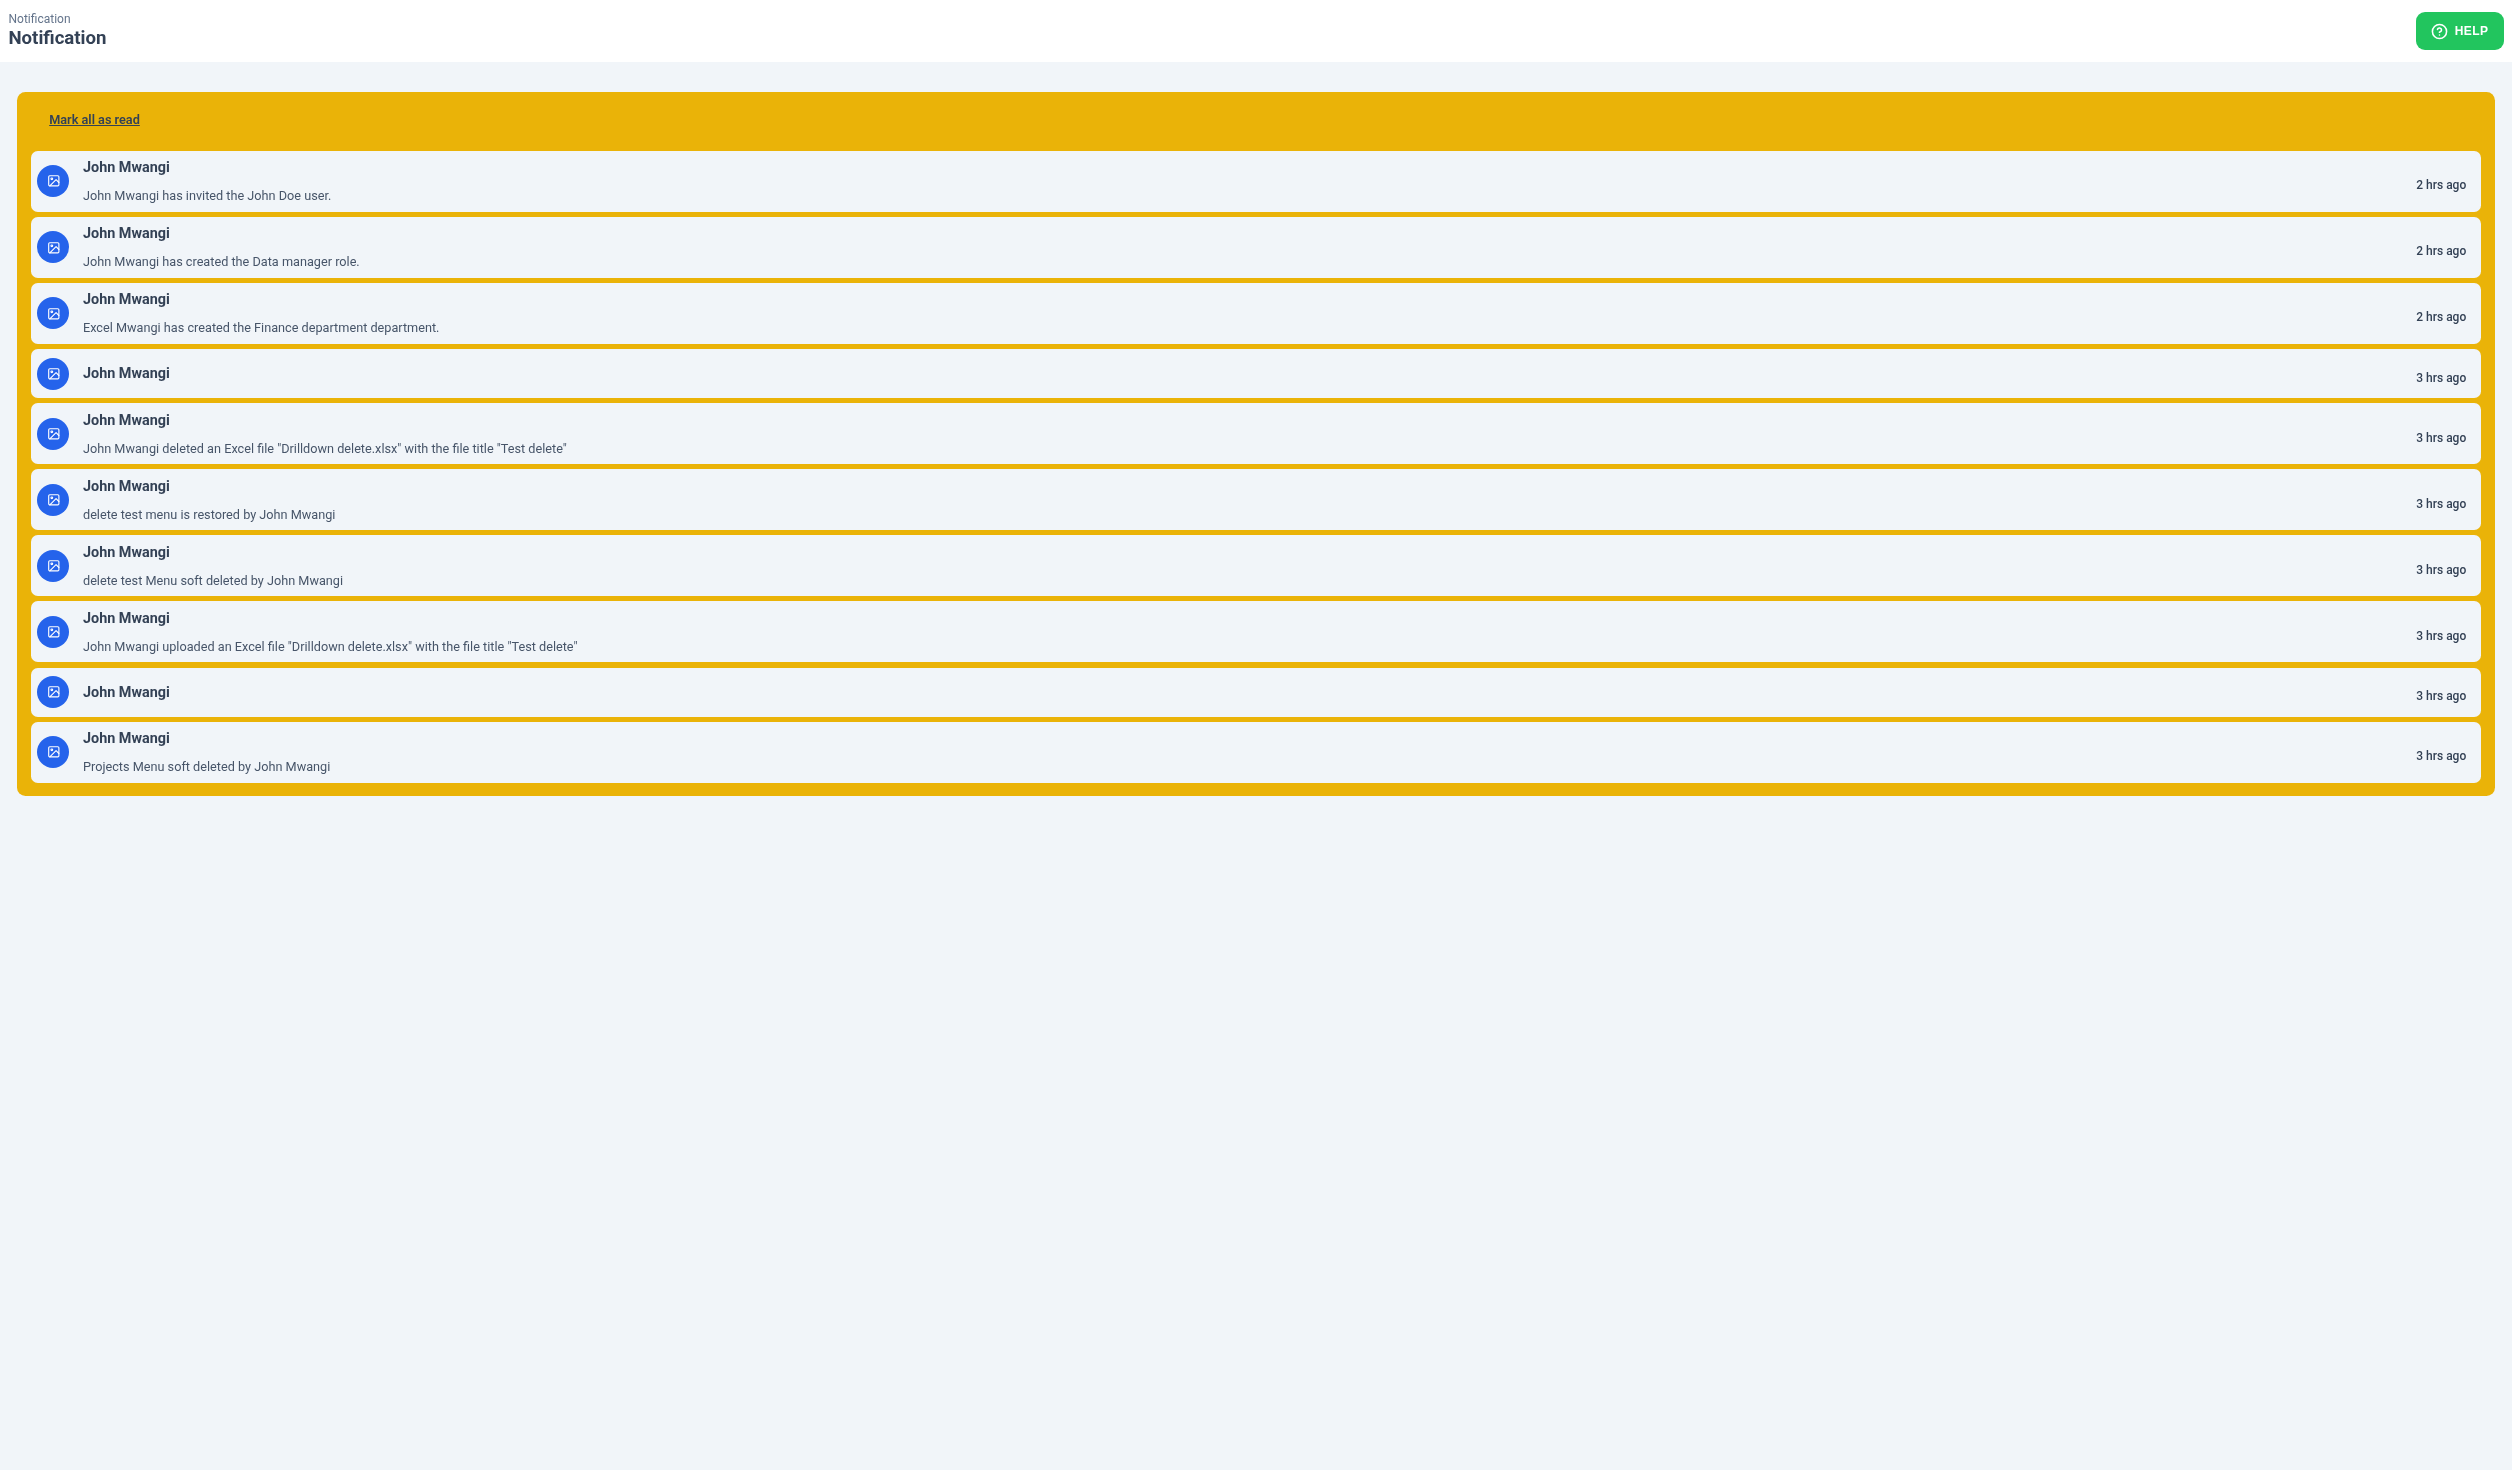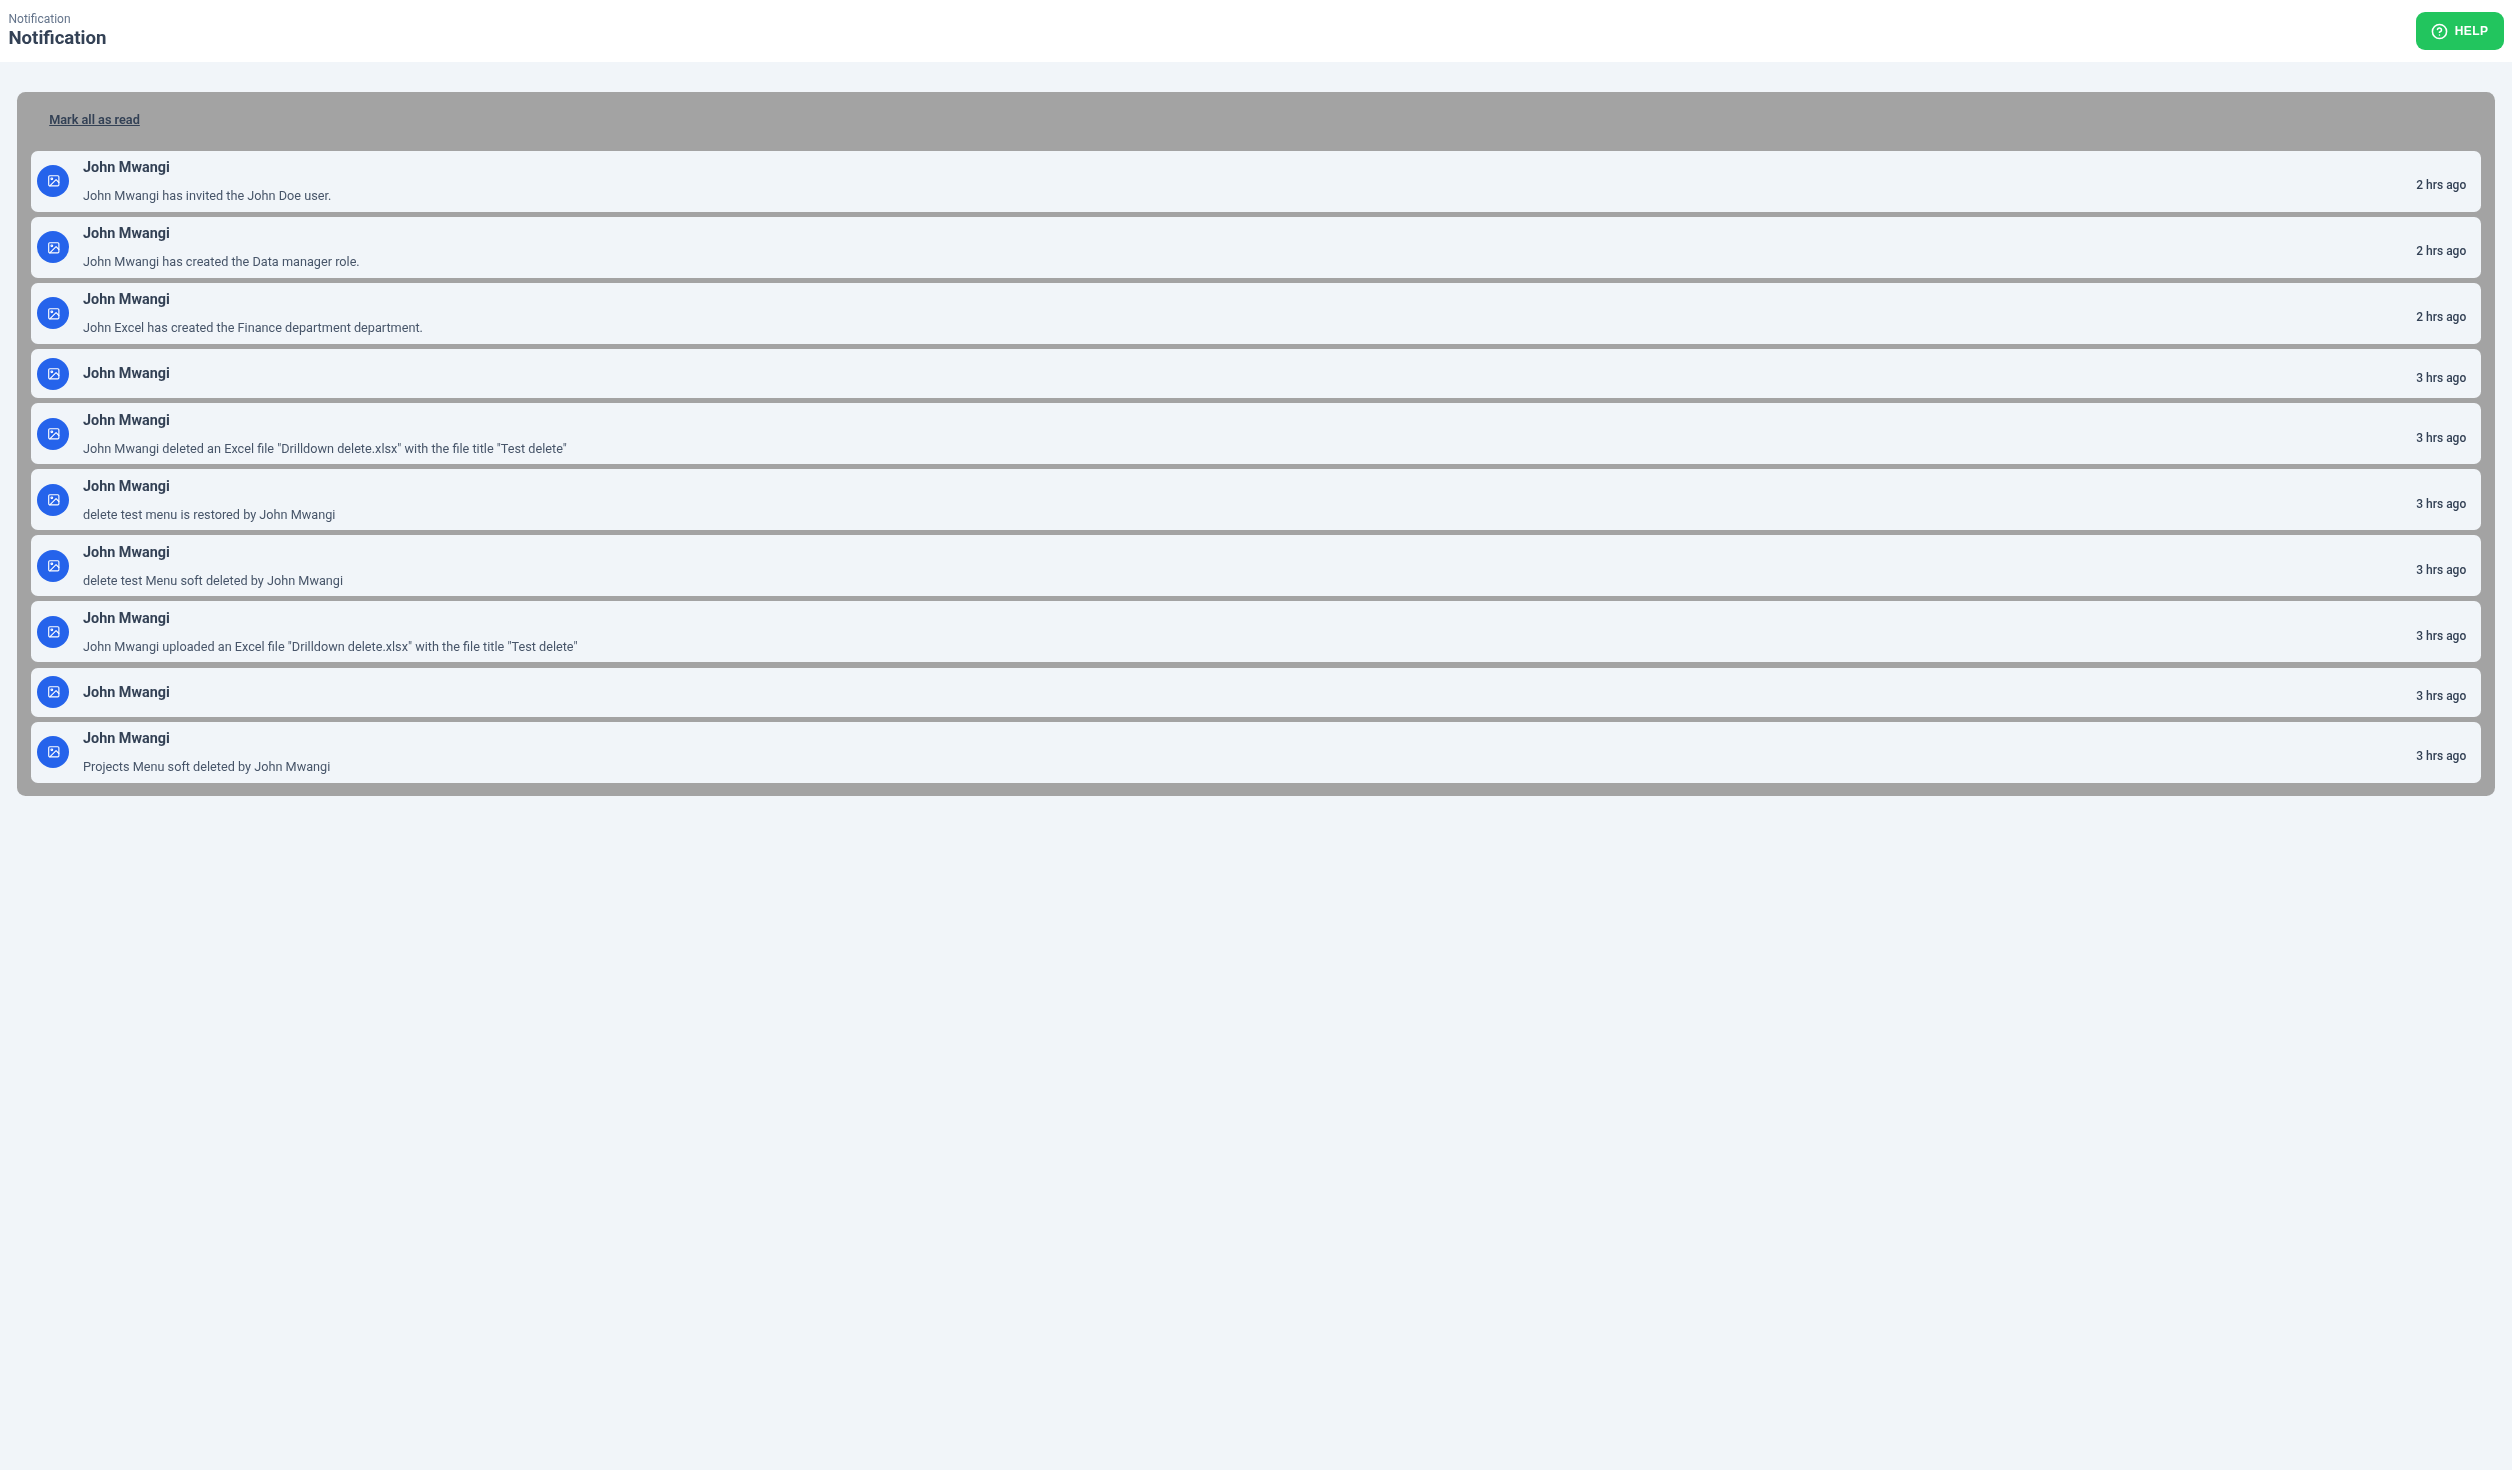--- a/index.html
+++ b/index.html
@@ -50,21 +50,21 @@
     }
     .help-icon {
       display: inline-flex;
     }
     .main-content {
       background: #f1f5f9;
       padding: 29px 17px;
       min-height: calc(100vh - 53px);
     }
     .notification-panel {
-      background: #a3a3a3;
+      background: #eab308;
       border-radius: 8.5px;
       padding: 18.6px 13.6px 13.6px 13.6px;
     }
     .mark-all-read {
       display: inline-block;
       color: #334155;
       font-size: 12.7px;
       font-weight: 600;
       text-decoration: underline;
       margin-left: 18.6px;
@@ -173,21 +173,21 @@
         <div class="notification-item">
           <div class="avatar">
             <svg width="13.6" height="13.6" viewBox="0 0 24 24" fill="none" stroke="#ffffff" stroke-width="2" stroke-linecap="round" stroke-linejoin="round">
               <rect x="3" y="3" width="18" height="18" rx="2" ry="2"></rect>
               <circle cx="8.5" cy="8.5" r="1.5"></circle>
               <polyline points="21 15 16 10 5 21"></polyline>
             </svg>
           </div>
           <div class="notification-content">
             <div class="notification-user">John Mwangi</div>
-            <div class="notification-message">John Excel has created the Finance department department.</div>
+            <div class="notification-message">Excel Mwangi has created the Finance department department.</div>
           </div>
           <div class="notification-time">2 hrs ago</div>
         </div>
         <div class="notification-item">
           <div class="avatar">
             <svg width="13.6" height="13.6" viewBox="0 0 24 24" fill="none" stroke="#ffffff" stroke-width="2" stroke-linecap="round" stroke-linejoin="round">
               <rect x="3" y="3" width="18" height="18" rx="2" ry="2"></rect>
               <circle cx="8.5" cy="8.5" r="1.5"></circle>
               <polyline points="21 15 16 10 5 21"></polyline>
             </svg>

